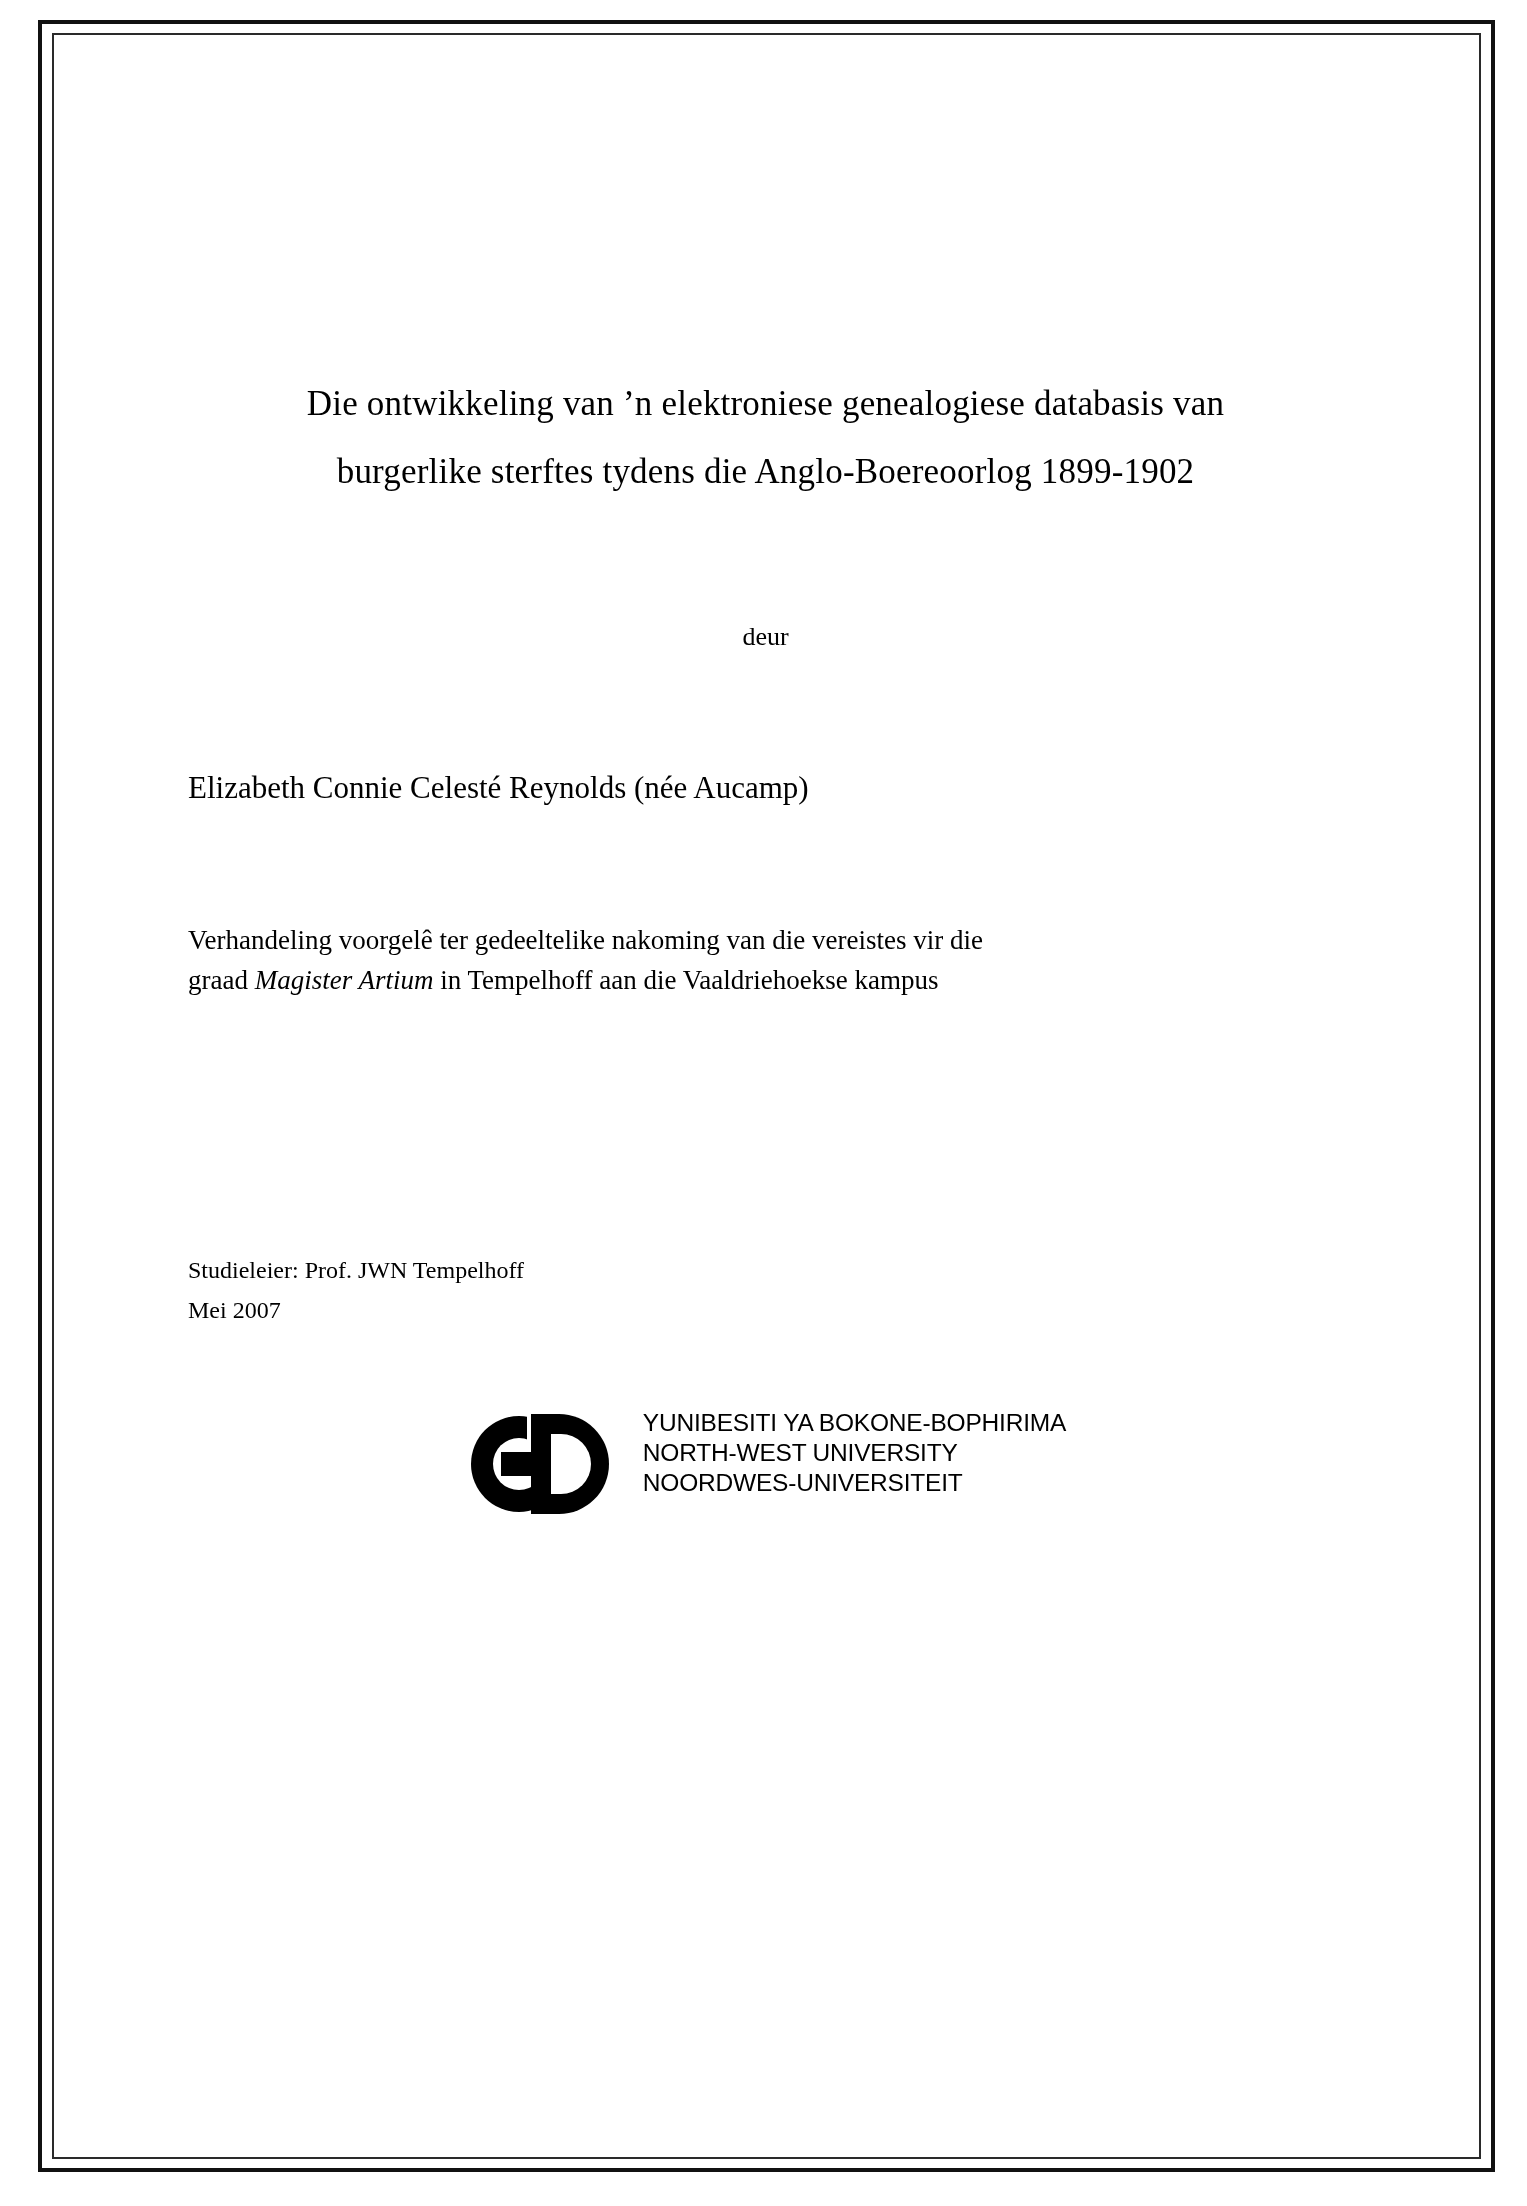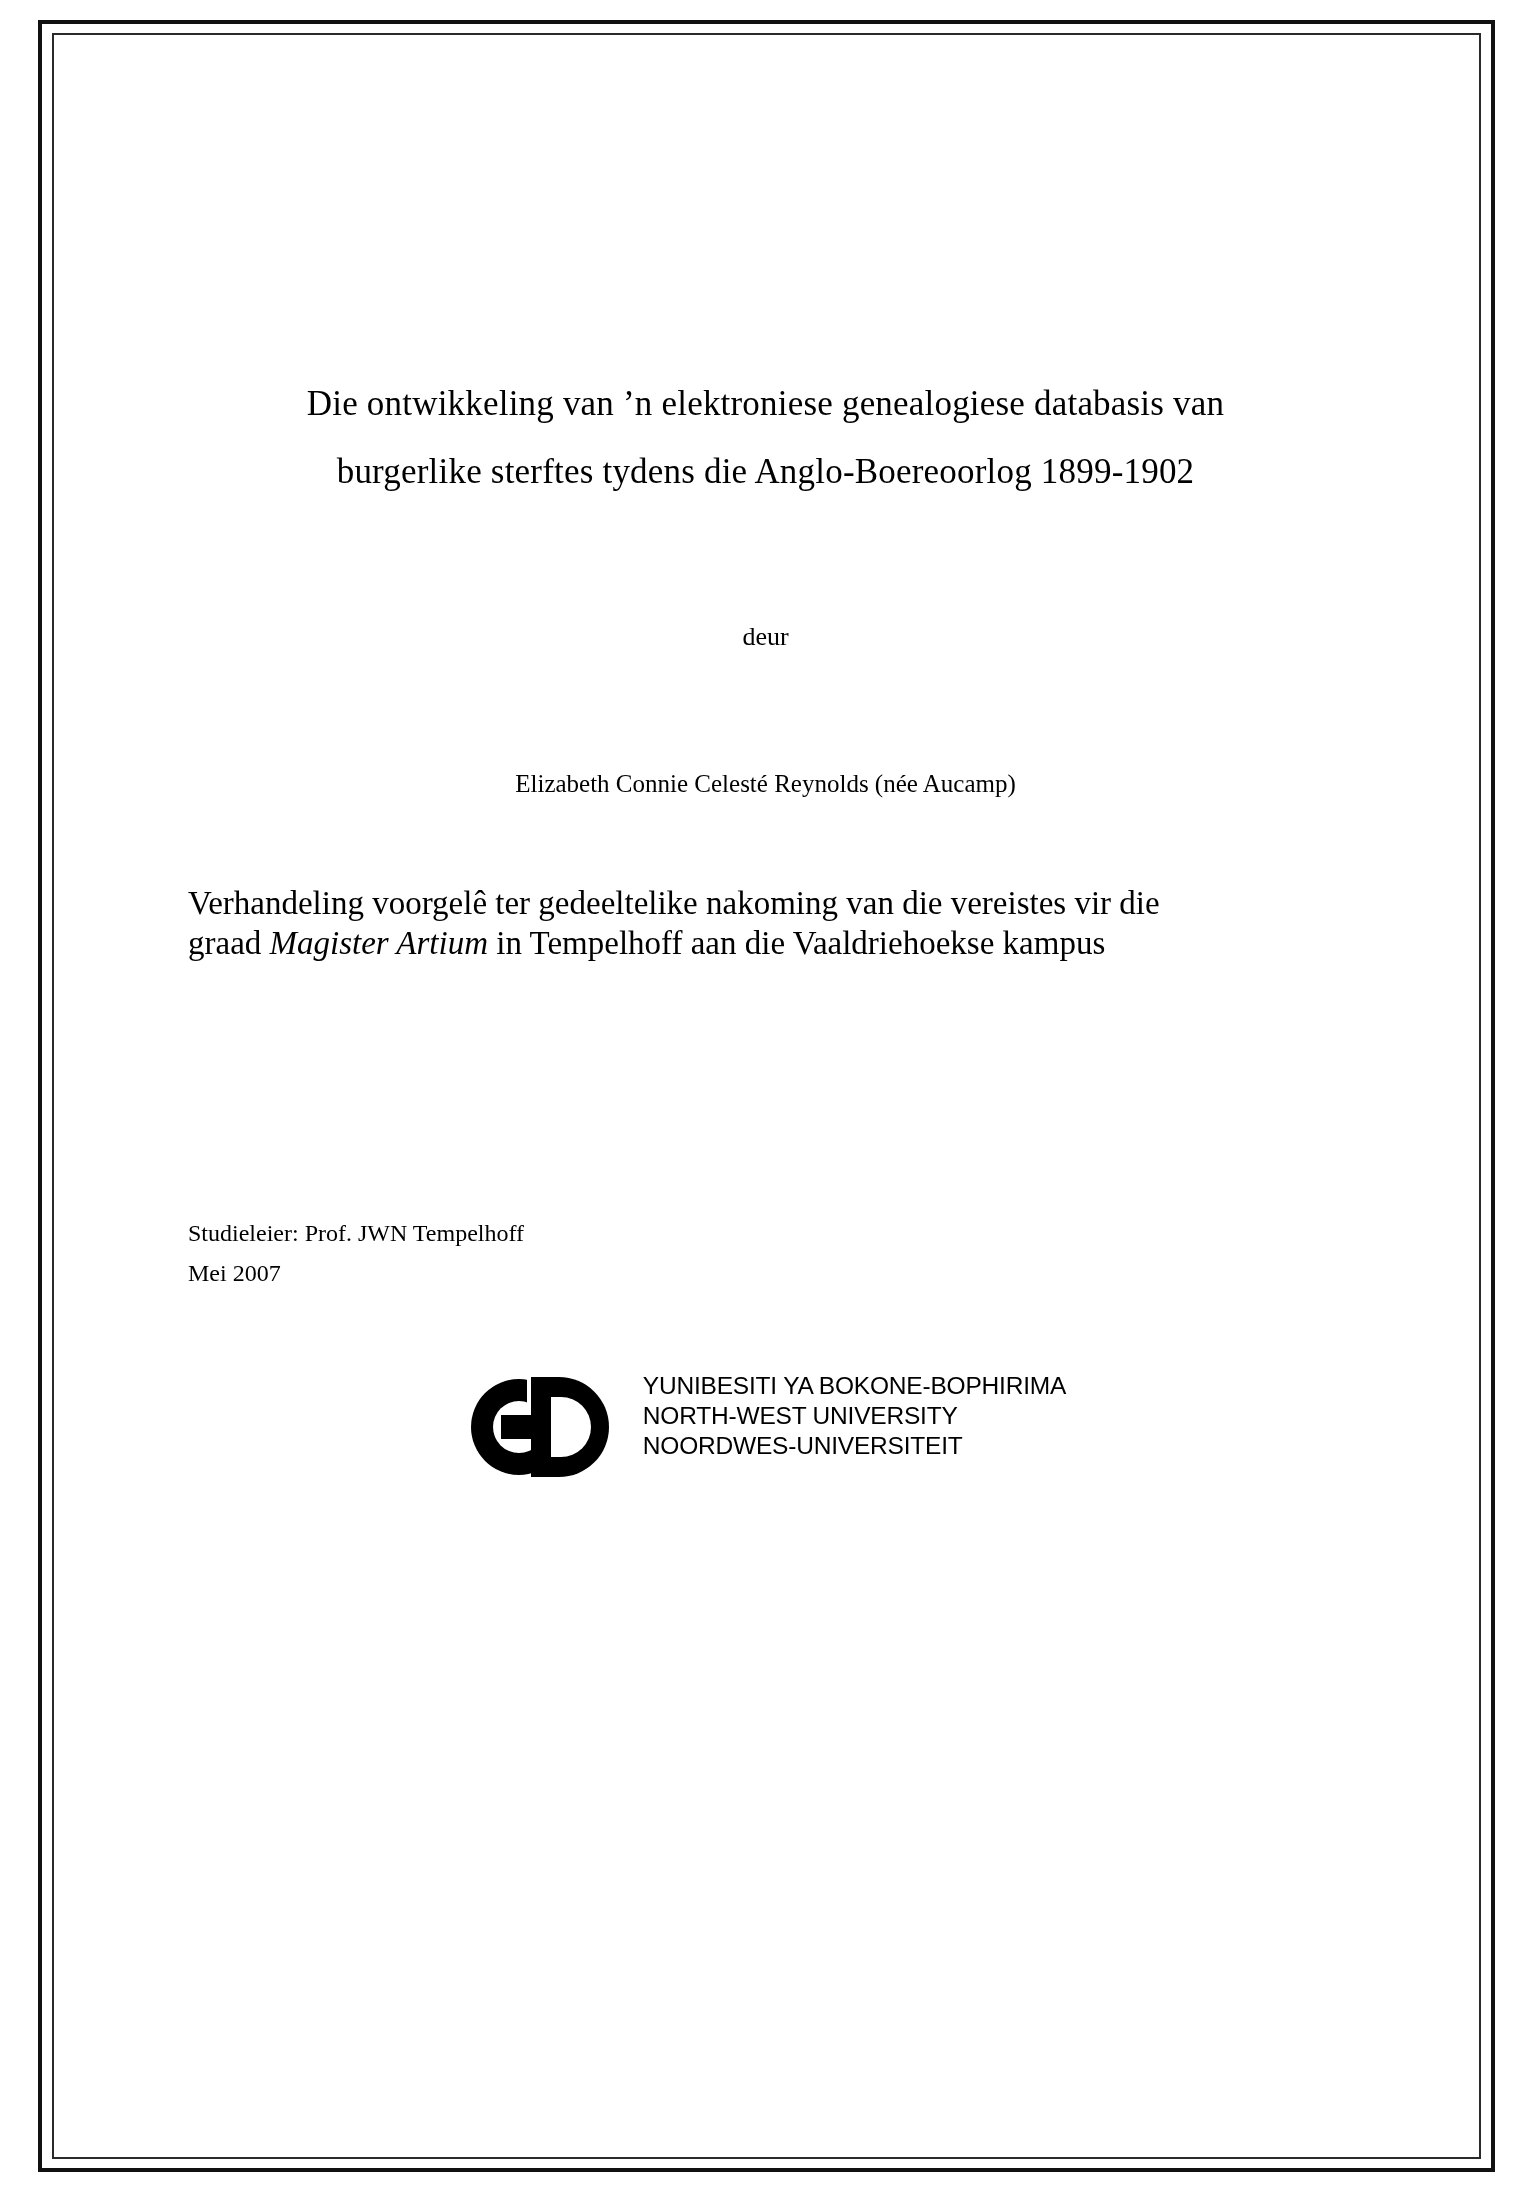--- a/index.html
+++ b/index.html
@@ -65,28 +65,27 @@
     letter-spacing: 0.2px;
   }
 
   .deur {
     text-align: center;
     font-size: 26px;
     margin-top: 116px;
   }
 
   .author {
-    text-align: center;
-    font-size: 25px;
+    font-size: 31px;
     margin-top: 118px;
   }
 
   .statement {
-    margin-top: 85px;
-    font-size: 33px;
+    margin-top: 114px;
+    font-size: 27px;
     line-height: 40px;
   }
   .statement .just {
     text-align: justify;
     text-justify: inter-word;
   }
   .statement .italic {
     font-style: italic;
   }
 

